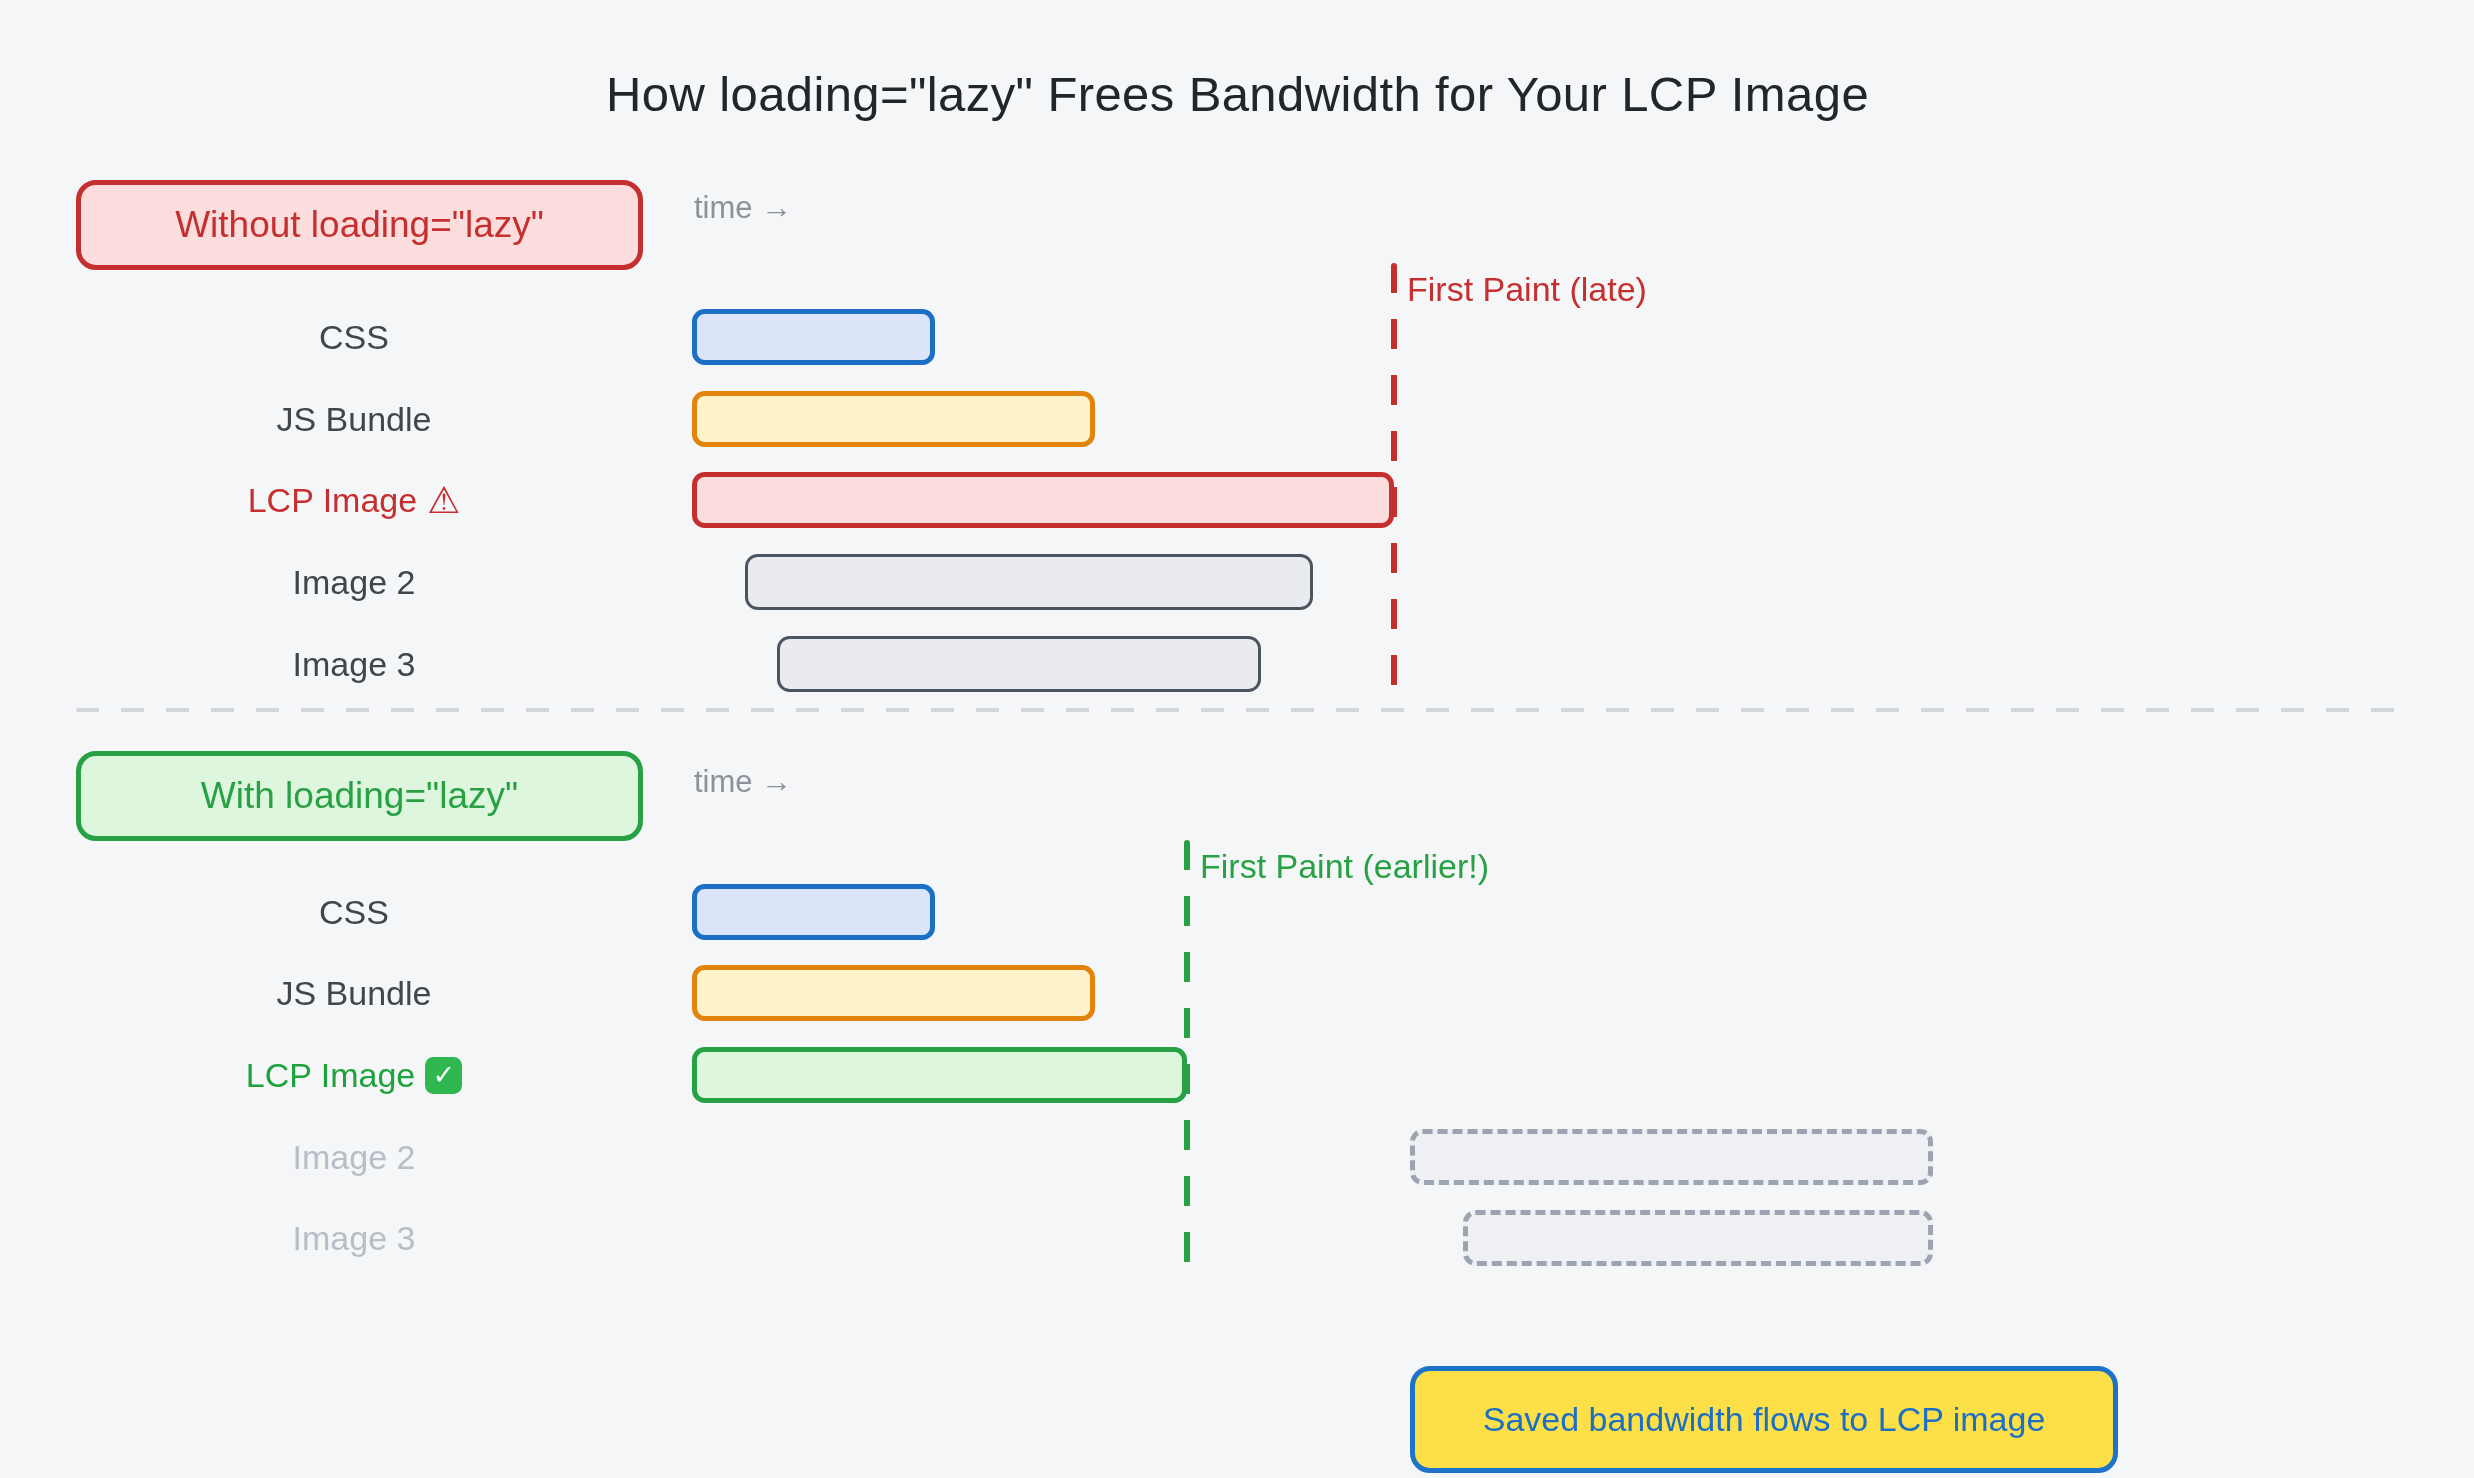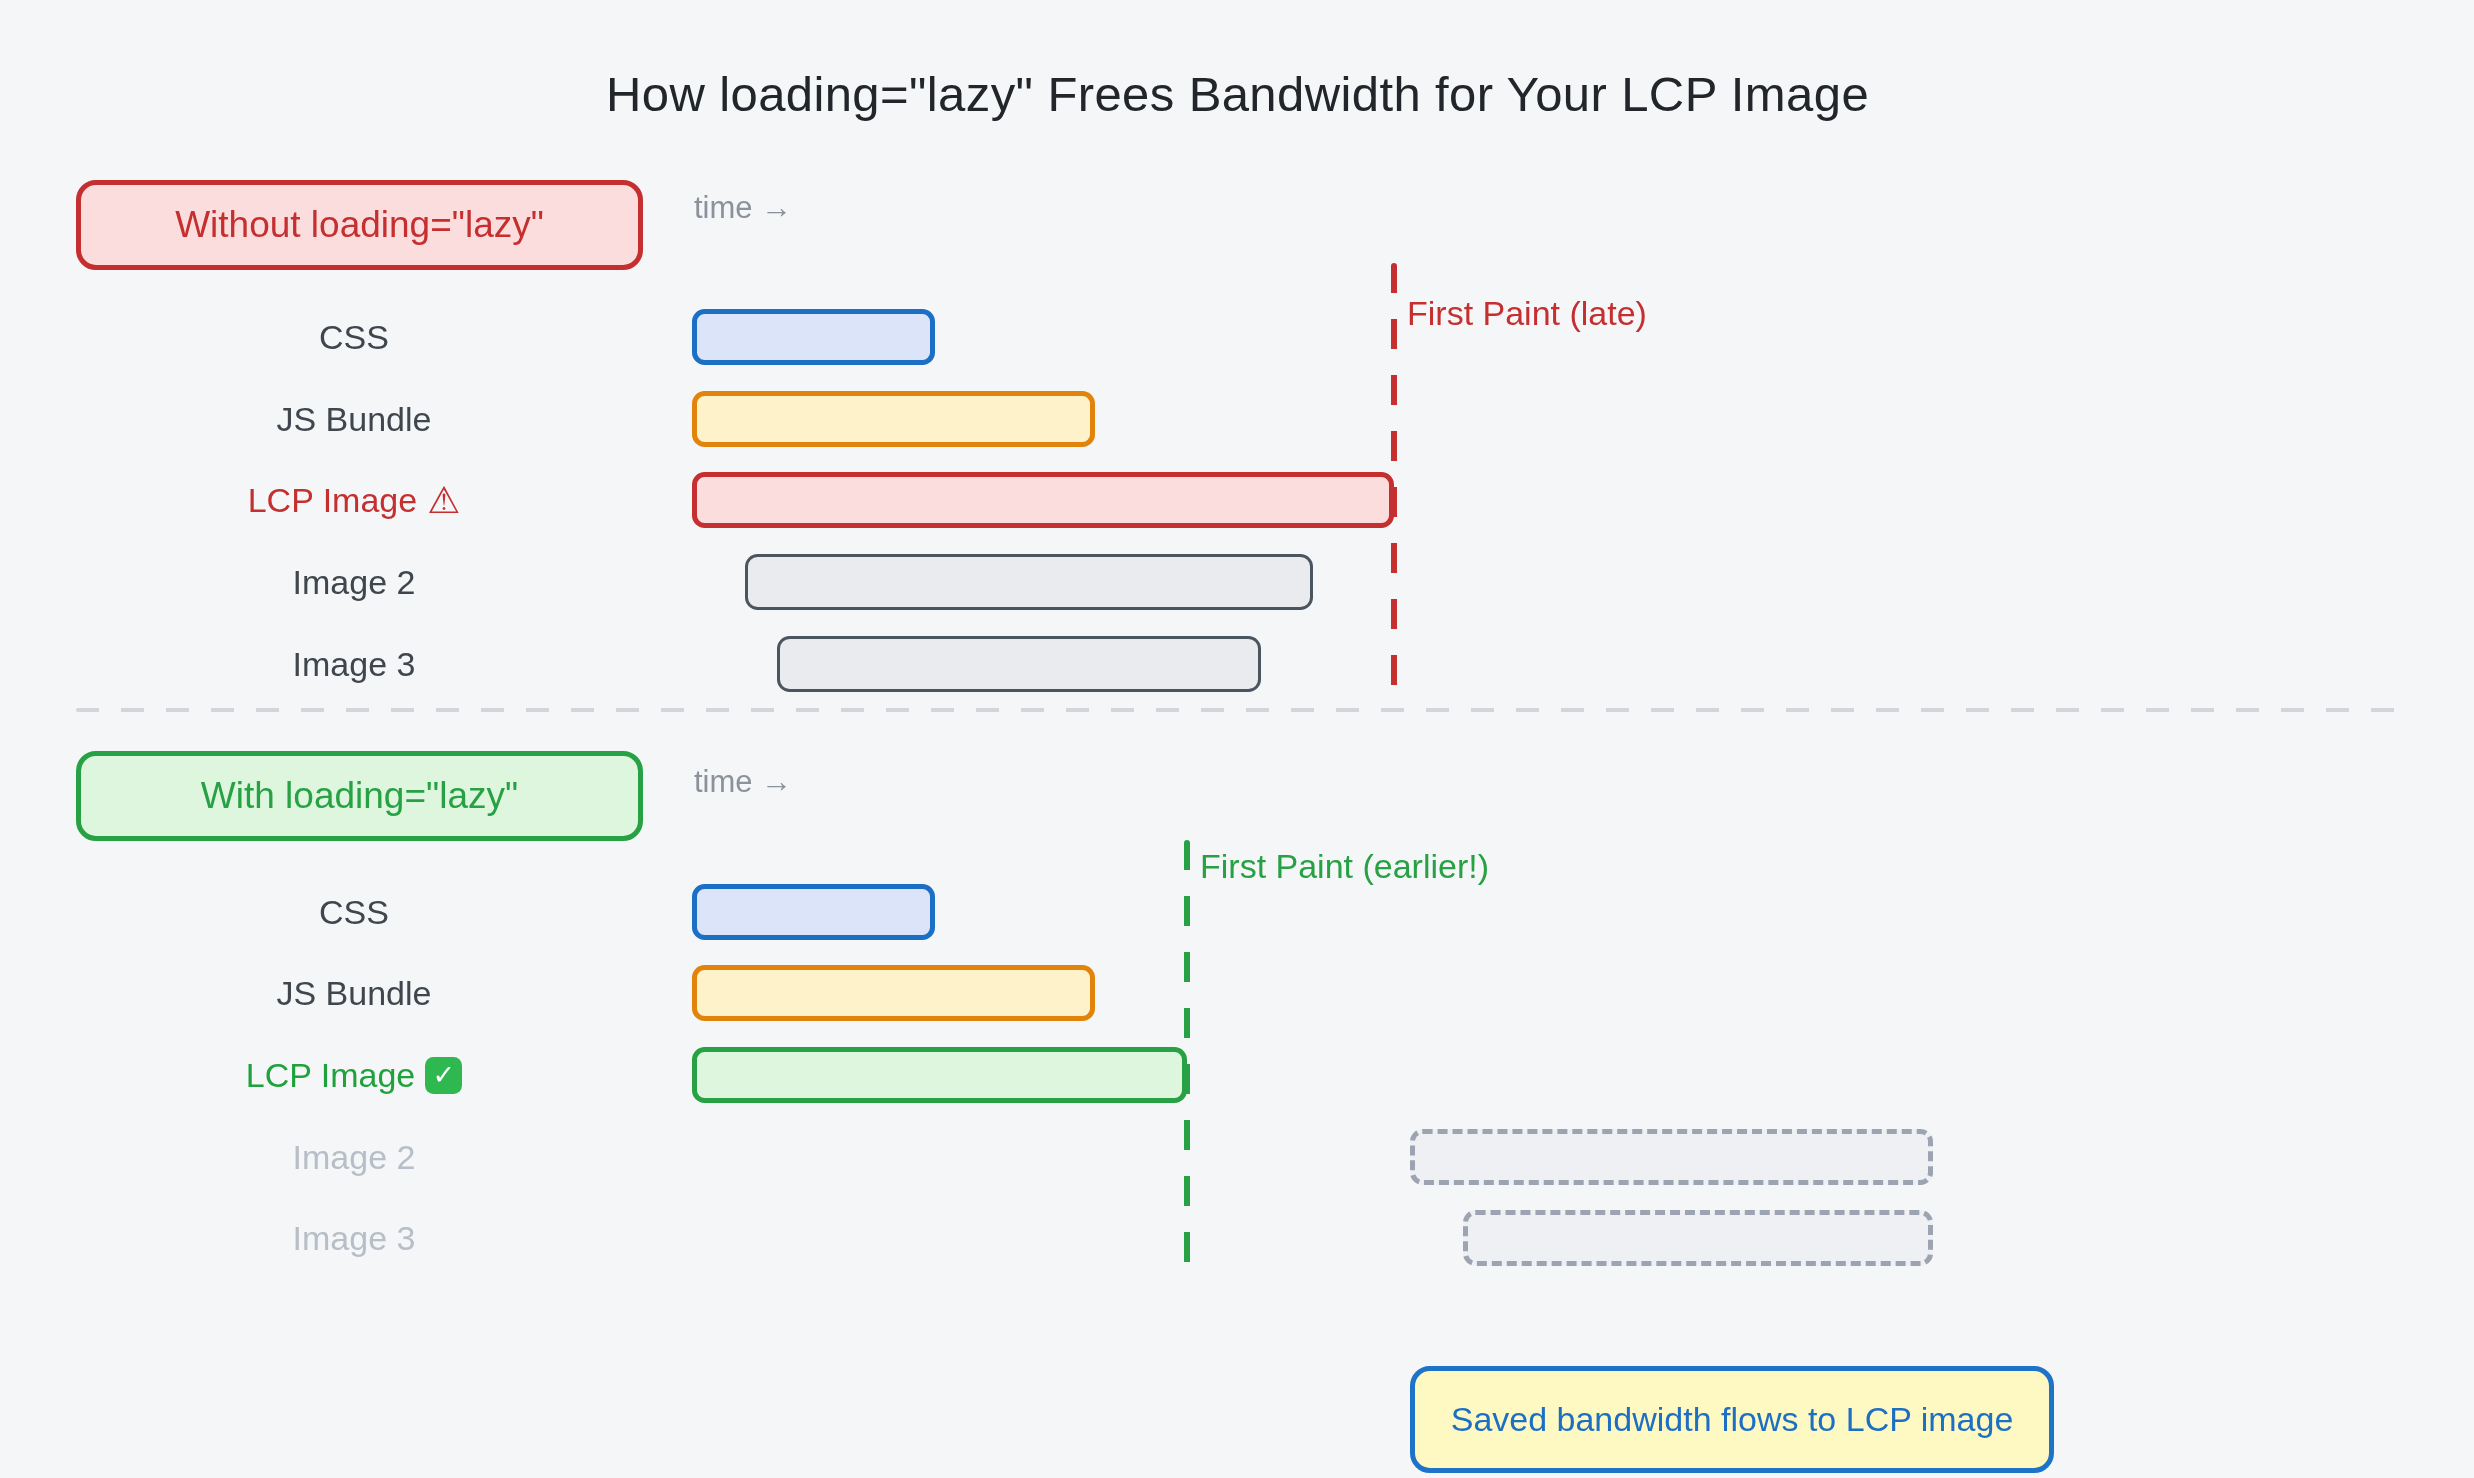--- a/index.html
+++ b/index.html
@@ -65,35 +65,35 @@
   }
   .vline-red{
     background:repeating-linear-gradient(to bottom,#c43030 0px,#c43030 30px,rgba(0,0,0,0) 30px,rgba(0,0,0,0) 56px);
   }
   .vline-green{
     background:repeating-linear-gradient(to bottom,#27a144 0px,#27a144 30px,rgba(0,0,0,0) 30px,rgba(0,0,0,0) 56px);
   }
   .marker-label{
     position:absolute;font-size:34px;white-space:nowrap;
   }
-  .marker-label.red{color:#c52f2f;margin-top:24px;}
+  .marker-label.red{color:#c52f2f;}
   .marker-label.green{color:#27a144;}
   .separator{
     position:absolute;left:76px;top:708px;width:2327px;height:4.2px;
     background:repeating-linear-gradient(to right,#d2d6db 0px,#d2d6db 23px,rgba(0,0,0,0) 23px,rgba(0,0,0,0) 45px);
     border-radius:2.5px;
   }
   .deferred-note{
     position:absolute;left:1410px;top:1294px;width:524px;
     text-align:center;font-size:31px;color:#b3bac2;
   }
   .callout{
-    position:absolute;left:1410px;top:1366px;width:644px;height:107px;
+    position:absolute;left:1410px;top:1366px;width:708px;height:107px;
     box-sizing:border-box;
-    background:#fef9c3;border:5.9px solid #1d73c8;border-radius:20px;
+    background:#fde047;border:5.9px solid #1d73c8;border-radius:20px;
     display:flex;flex-direction:column;align-items:center;justify-content:center;
     font-size:34px;color:#1d6fc4;line-height:45px;
     text-align:center;
   }
   .warn-icon{
     font-family:"DejaVu Sans",sans-serif;
     font-size:37px;margin-left:10px;line-height:1;
   }
   .check-icon{
     display:inline-block;width:37px;height:37px;margin-left:10px;

